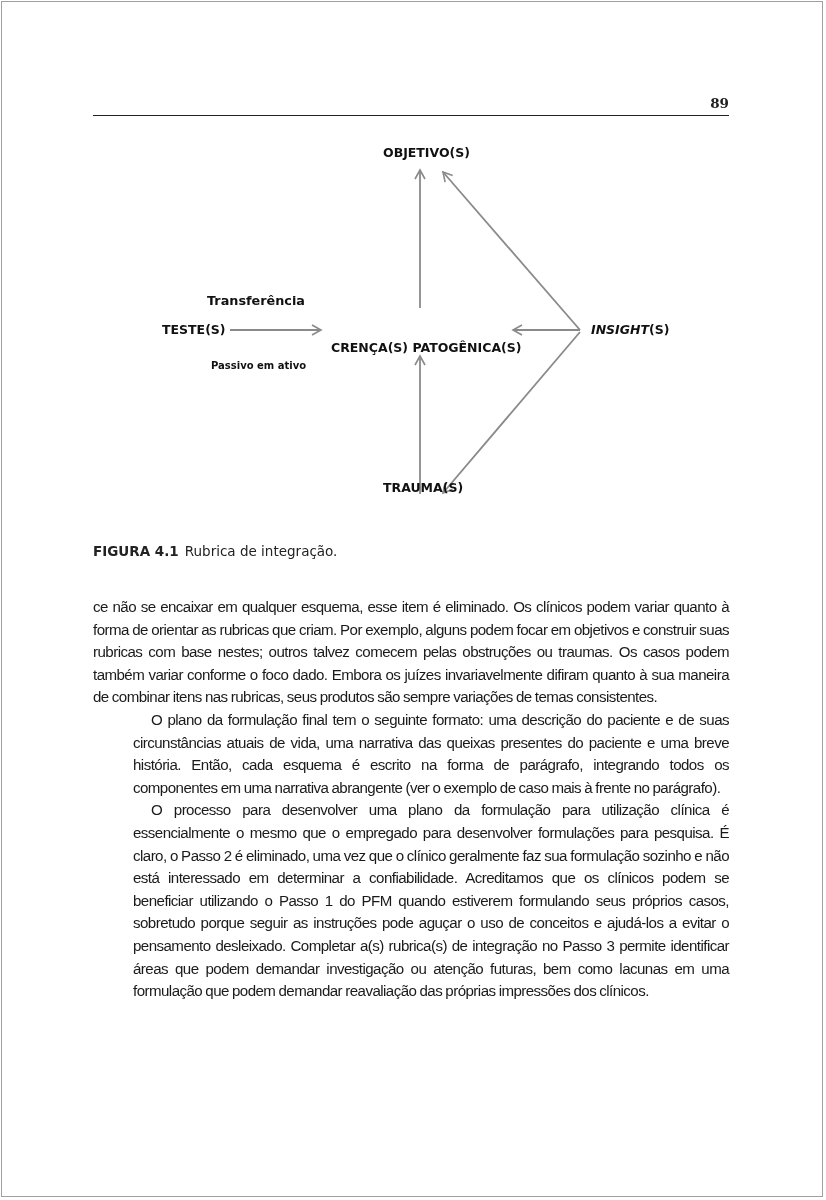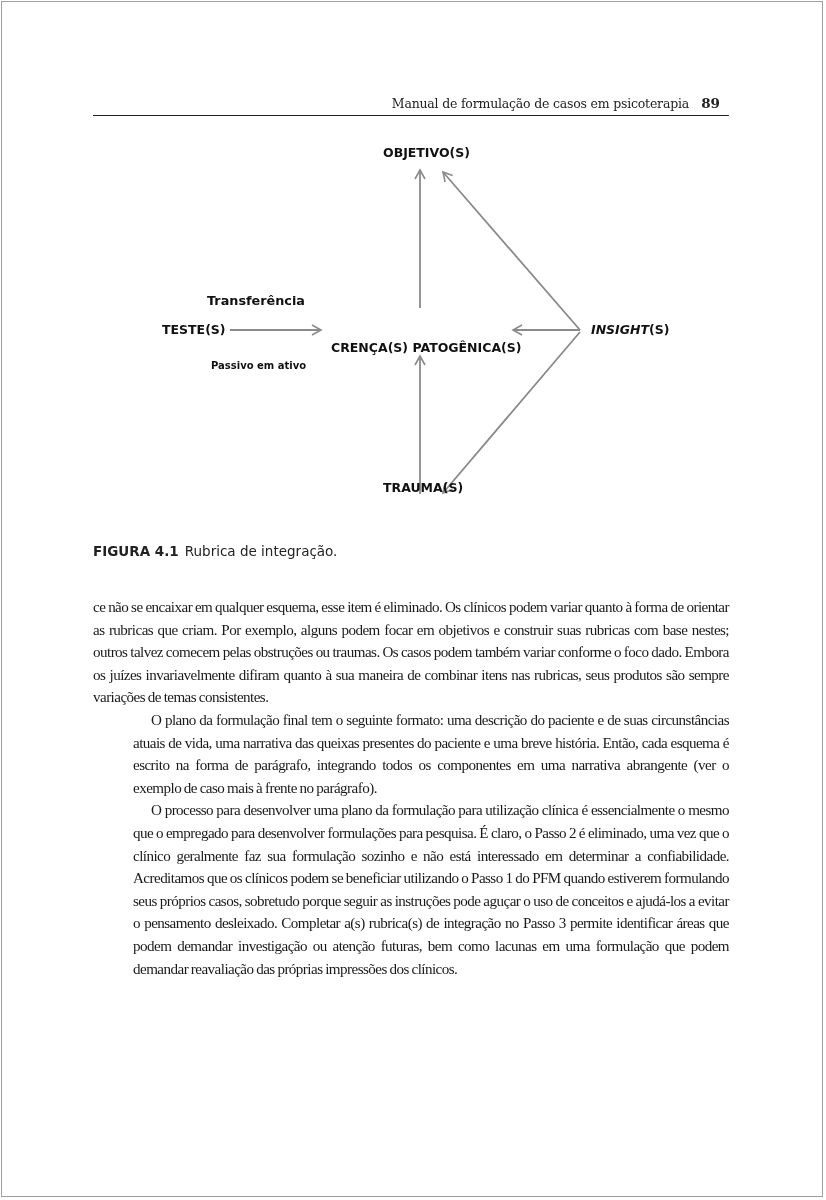--- a/index.html
+++ b/index.html
@@ -1,36 +1,35 @@
 <!DOCTYPE html>
 <html><head>
 <meta charset="utf-8">
 <style>
   html, body { margin: 0; padding: 0; background: #fff; }
   body { width: 826px; height: 1200px; position: relative; overflow: hidden; }
   .page-border { position: absolute; left: 1px; top: 1px; width: 822px; height: 1196px; border: 1px solid #a0a0a0; box-sizing: border-box; }
   .header { position: absolute; left: 93px; top: 95px; width: 636px; height: 20px; border-bottom: 1.5px solid #222; }
   .header-title { position: absolute; right: 40px; top: 1px; font-family: "DejaVu Serif", serif; font-size: 12.5px; color: #222; letter-spacing: -0.2px; }
-  .header-page { position: absolute; right: 9px; top: 0; font-family: "DejaVu Serif", serif; font-size: 13.5px; font-weight: bold; color: #222; }
+  .header-page { position: absolute; right: 0; top: 0; font-family: "DejaVu Serif", serif; font-size: 13.5px; font-weight: bold; color: #222; }
   .diagram { position: absolute; left: 0; top: 0; width: 666px; height: 560px; }
   .node { position: absolute; font-family: "DejaVu Sans", sans-serif; font-weight: bold; font-size: 12.5px; color: #111; white-space: nowrap; }
   .node i { font-style: italic; text-align: right; }
   .caption { position: absolute; left: 93px; top: 543px; font-family: "DejaVu Sans", sans-serif; font-size: 13.5px; color: #222; }
   .caption b { font-weight: bold; margin-right: 6px; }
-  .body-text { position: absolute; left: 93px; top: 596px; width: 636px; font-family: Liberation Serif, serif; font-size: 15.1px; line-height: 22.6px; color: #1a1a1a; letter-spacing: -0.55px; word-spacing: -0.5px; text-align: justify; }
+  .body-text { position: absolute; left: 93px; top: 596px; width: 636px; font-family: Liberation Sans, sans-serif; font-size: 15.1px; line-height: 22.6px; color: #1a1a1a; letter-spacing: -0.55px; word-spacing: -0.5px; text-align: justify; }
   .body-text p { margin: 0; text-indent: 0; }
   .body-text p.indent { text-indent: 18px; margin-left: 40px; }
 </style>
 </head>
 <body>
 
 <div class="page-border"></div>
 
 <div class="header">
-  <span class="header-title">Manual de formulação de casos em psicoterapia</span>
   <span class="header-page">89</span>
 </div>
 
 <div class="diagram">
   <svg width="826" height="560" style="position:absolute;left:0;top:0">
     <defs>
       <marker id="ah" markerWidth="12" markerHeight="12" refX="10" refY="6" orient="auto" markerUnits="userSpaceOnUse">
         <path d="M1,1 L10,6 L1,11" fill="none" stroke="#8a8a8a" stroke-width="1.6"></path>
       </marker>
     </defs>

